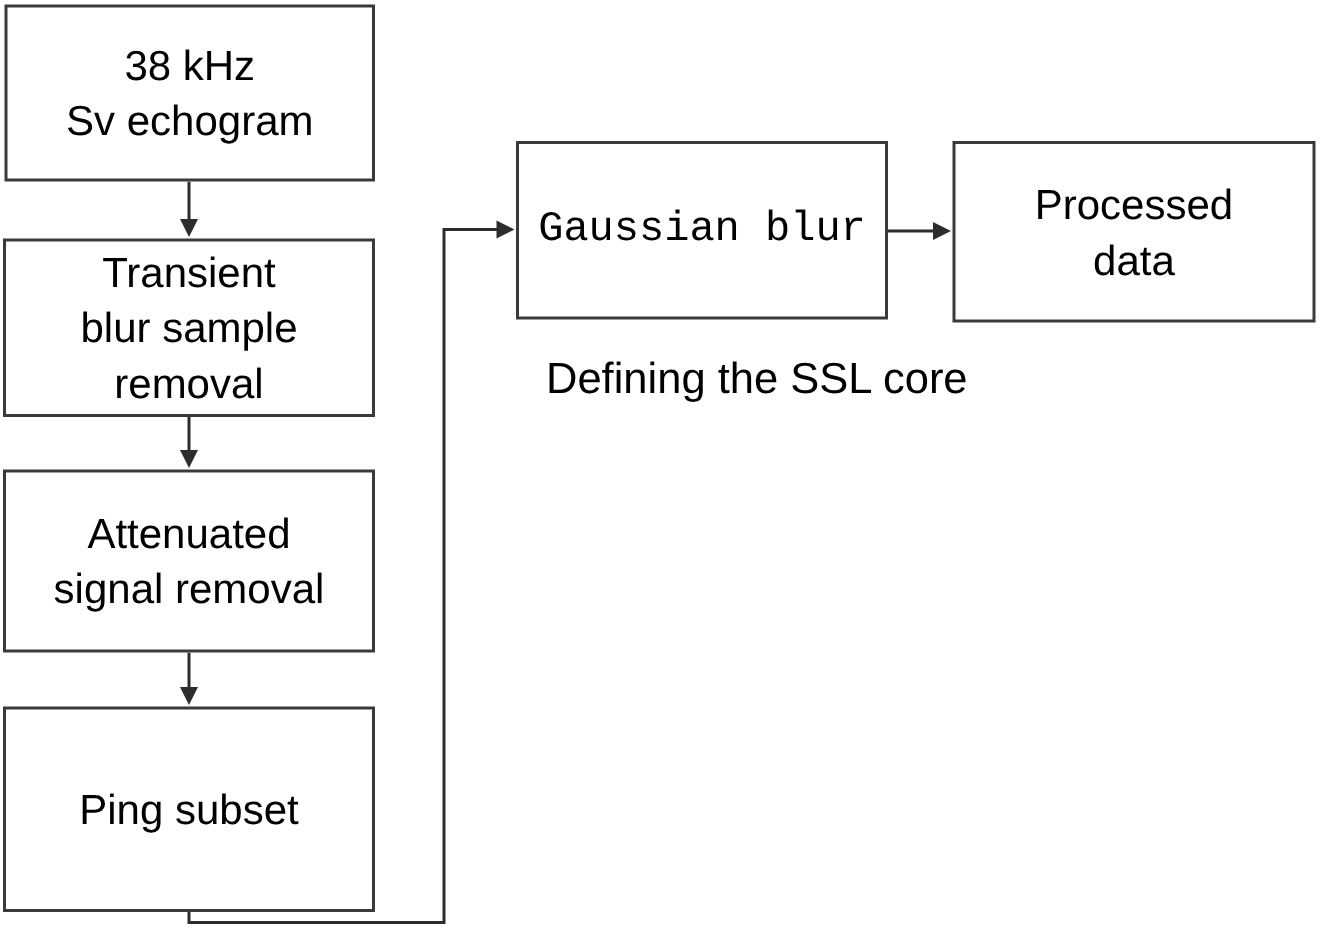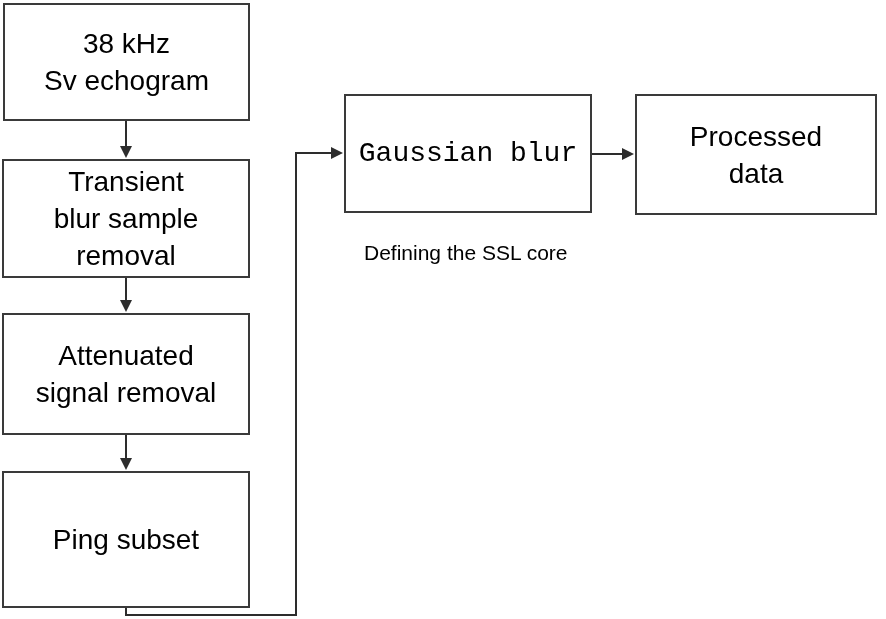--- a/index.html
+++ b/index.html
@@ -44,21 +44,21 @@
   .n-attenuated { left: 2px;   top: 313px; width: 248px; height: 122px; }
   .n-ping       { left: 2px;   top: 471px; width: 248px; height: 137px; }
   
   .n-gaussian   { left: 344px; top: 94px;  width: 248px; height: 119px; font-family: Liberation Mono, monospace; }
   .n-processed  { left: 635px; top: 94px;  width: 242px; height: 121px; }
 
   .annotation {
     position: absolute;
     left: 364px;
     top: 238px;
-    font-size: 21px;
+    font-size: 29px;
     line-height: 30px;
     color: var(--text-color);
     white-space: nowrap;
   }
   svg.connectors {
     position: absolute;
     left: 0;
     top: 0;
     width: 886px;
     height: 619px;

